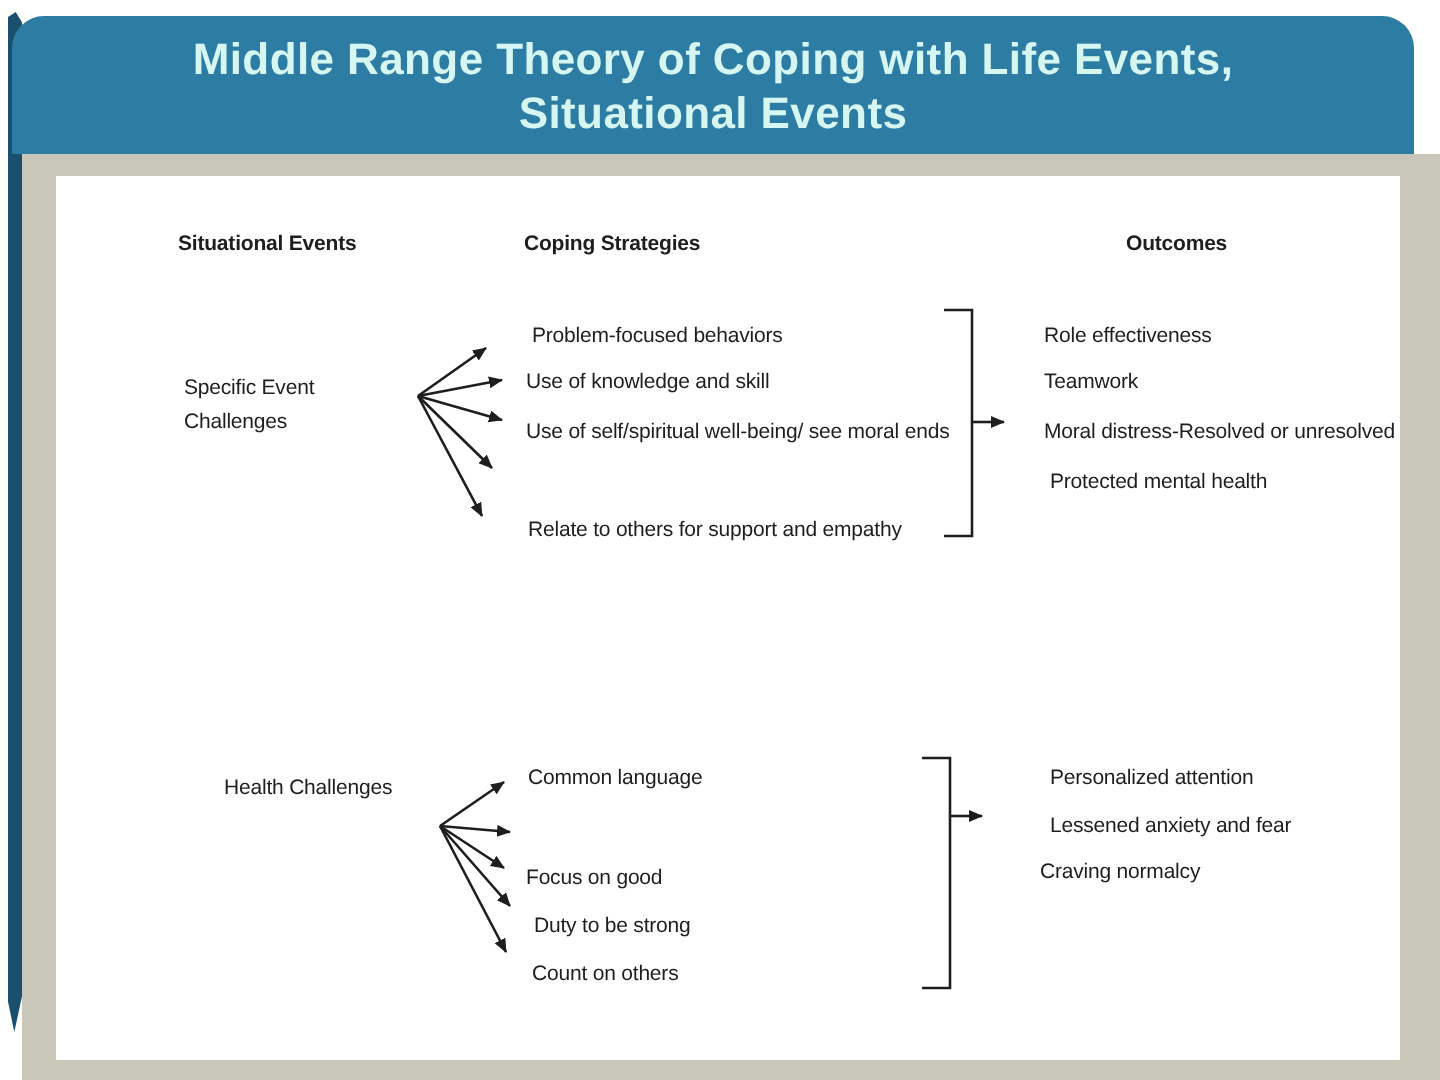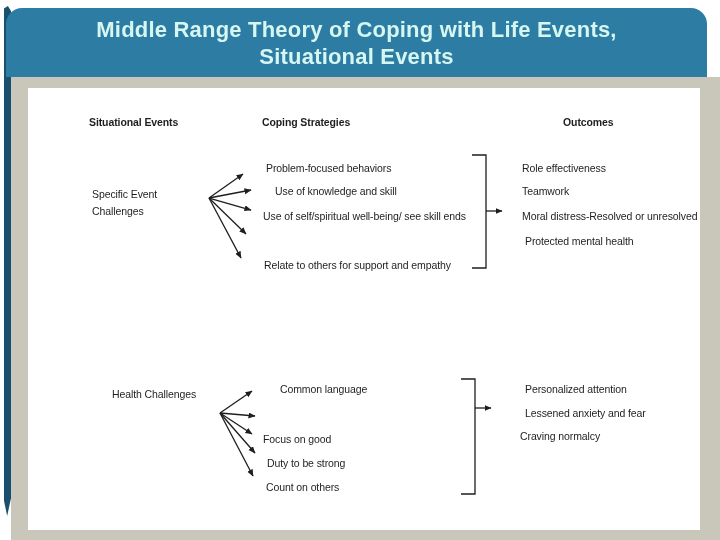--- a/index.html
+++ b/index.html
@@ -123,32 +123,32 @@
     <div class="lbl hdr" style="left:61px;  top:28px;">Situational Events</div>
     <div class="lbl hdr" style="left:234px; top:28px;">Coping Strategies</div>
     <div class="lbl hdr" style="left:494px; top:28px;margin-left:41px;">Outcomes</div>
 
     <div class="lbl src" style="left:64px; top:98px;">
       <div>Specific Event</div>
       <div>Challenges</div>
     </div>
 
     <div class="lbl" style="left:238px; top:74px;">Problem-focused behaviors</div>
-    <div class="lbl" style="left:247px; top:97px;">Use of knowledge and skill</div>
-    <div class="lbl" style="left:235px; top:122px;">Use of self/spiritual well-being/ see skill ends</div>
+    <div class="lbl" style="left:235px; top:97px;">Use of knowledge and skill</div>
+    <div class="lbl" style="left:235px; top:122px;">Use of self/spiritual well-being/ see moral ends</div>
     <div class="lbl" style="left:236px; top:171px;">Relate to others for support and empathy</div>
 
     <div class="lbl" style="left:494px; top:74px;">Role effectiveness</div>
     <div class="lbl" style="left:494px; top:97px;">Teamwork</div>
     <div class="lbl" style="left:494px; top:122px;">Moral distress-Resolved or unresolved</div>
     <div class="lbl" style="left:497px; top:147px;">Protected mental health</div>
 
     <div class="lbl" style="left:84px; top:300px;">Health Challenges</div>
 
-    <div class="lbl" style="left:252px; top:295px;text-align:center;">Common language</div>
+    <div class="lbl" style="left:236px; top:295px;text-align:center;">Common language</div>
     <div class="lbl" style="left:235px; top:345px;">Focus on good</div>
     <div class="lbl" style="left:239px; top:369px;">Duty to be strong</div>
     <div class="lbl" style="left:238px; top:393px;">Count on others</div>
 
     <div class="lbl" style="left:497px; top:295px;">Personalized attention</div>
     <div class="lbl" style="left:497px; top:319px;">Lessened anxiety and fear</div>
     <div class="lbl" style="left:492px; top:342px;">Craving normalcy</div>
 
   </div>
 </div>

